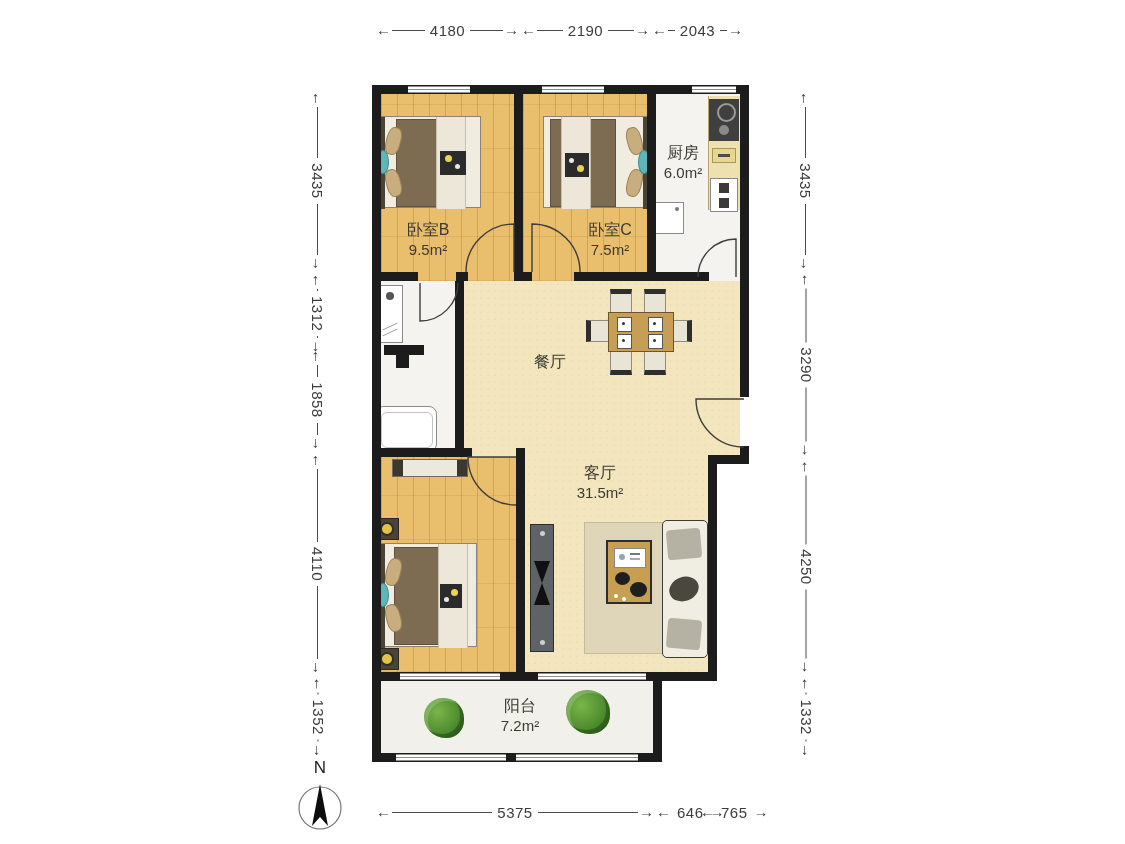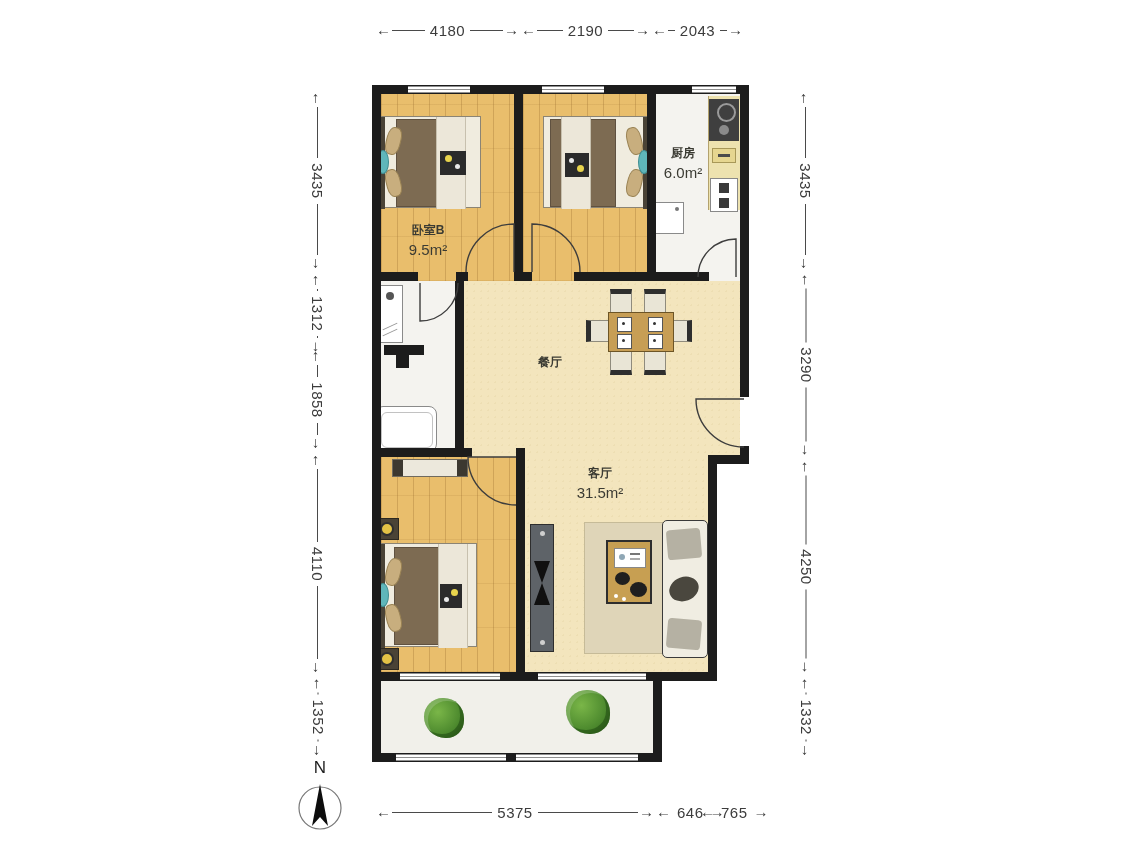--- a/index.html
+++ b/index.html
@@ -40,21 +40,21 @@
     background:radial-gradient(circle at 35% 35%,#7ab648,#4d8a2e 60%,#36641f);
     box-shadow:inset -4px -4px 0 rgba(20,60,10,.45), inset 4px 3px 0 rgba(255,255,255,.18);}
   
   .dim{position:absolute;display:flex;align-items:center;height:16px;color:#3c3c3c;font-size:15px;z-index:5;}
   .dim .ln{flex:1;height:1px;background:#4a4a4a;min-width:2px;}
   .dim .ar{line-height:16px;font-size:15px;color:#3c3c3c;padding:0 1px;}
   .dim .dv{padding:0 5px;white-space:nowrap;letter-spacing:.5px;}
   .dim-v{transform:rotate(90deg);}
   
   .room-label{position:absolute;width:100px;text-align:center;z-index:6;color:#3b3b33;line-height:20px;}
-  .rl-name{font-size:12px;font-weight:700;}
+  .rl-name{font-size:16px;font-weight:400;}
   .rl-area{font-size:15px;}
   
   .compass{position:absolute;left:288px;top:758px;width:64px;text-align:center;z-index:6;}
   .compass .n{font-size:17px;color:#1e1e1e;margin-bottom:1px;}
 </style>
 </head>
 <body>
 
 <div class="canvas">
 
@@ -227,30 +227,38 @@
       <path d="M736,277 L736,239 A38,38 0 0 0 698,277"></path>
       <path d="M516,457 L468,457 A48,48 0 0 0 516,505"></path>
       <path d="M744,399 L696,399 A48,48 0 0 0 744,447"></path>
     </g>
   </svg>
 
   <div class="room-label" style="left:378px;top:220px">
     <div class="rl-name">卧室B</div>
     <div class="rl-area">9.5m²</div>
   </div>
+  <div class="room-label" style="left:560px;top:220px">
+    <div class="rl-name">卧室C</div>
+    <div class="rl-area">7.5m²</div>
+  </div>
   <div class="room-label" style="left:633px;top:143px">
     <div class="rl-name">厨房</div>
     <div class="rl-area">6.0m²</div>
   </div>
   <div class="room-label" style="left:500px;top:352px">
     <div class="rl-name">餐厅</div>
   </div>
   <div class="room-label" style="left:550px;top:463px">
     <div class="rl-name">客厅</div>
     <div class="rl-area">31.5m²</div>
+  </div>
+  <div class="room-label" style="left:470px;top:696px">
+    <div class="rl-name">阳台</div>
+    <div class="rl-area">7.2m²</div>
   </div>
 
   <div class="dim" style="left:375px;top:22px;width:145px">
     <span class="ar">←</span>
       <span class="ln"></span>
     <span class="dv">4180</span>
     <span class="ln"></span>
       <span class="ar">→</span>
   </div>
   <div class="dim" style="left:520px;top:22px;width:131px">

